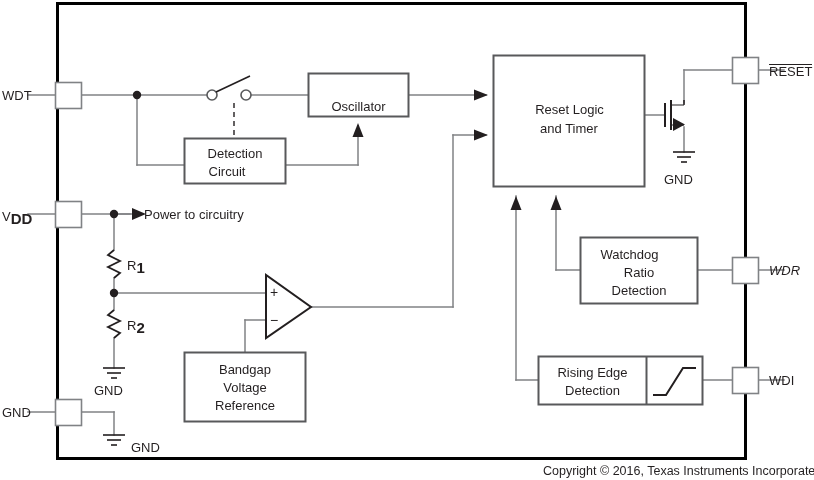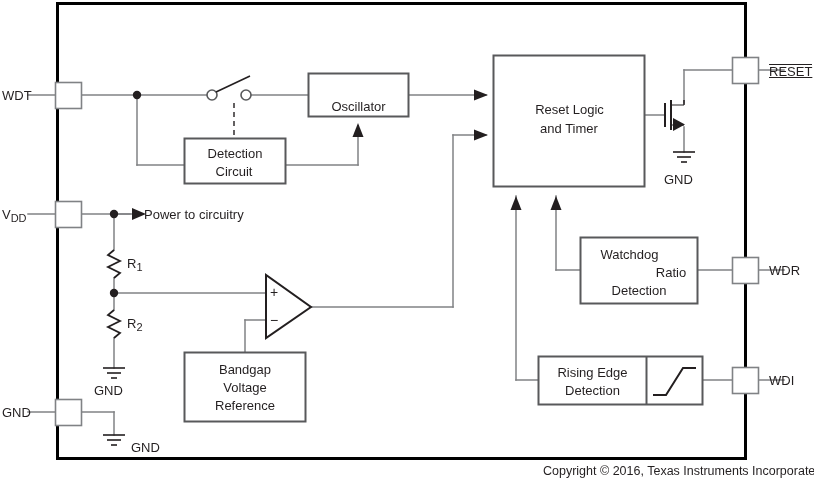--- a/index.html
+++ b/index.html
@@ -2,22 +2,22 @@
 <html><head>
 <meta charset="utf-8">
 <style>
   html,body{margin:0;padding:0;background:#ffffff;}
   body{width:814px;height:480px;position:relative;
        font-family:"Liberation Sans","DejaVu Sans",sans-serif;
        color:#231f20;overflow:hidden;}
   #stage{position:absolute;left:0;top:0;width:814px;height:480px;}
   svg{position:absolute;left:0;top:0;}
   .lbl{position:absolute;font-size:13px;line-height:1;color:#231f20;white-space:nowrap;}
-  .lbl sub{font-size:11px;vertical-align:baseline;position:relative;top:3px;}
-  .ovl{border-top:1.3px solid #231f20;padding-top:0px;display:inline-block;line-height:1.05;text-decoration:underline;}
+  .lbl sub{font-size:15px;vertical-align:baseline;position:relative;top:3px;font-weight:bold;}
+  .ovl{border-top:1.3px solid #231f20;padding-top:0px;display:inline-block;line-height:1.05;}
   .copy{position:absolute;font-size:12.5px;color:#231f20;white-space:nowrap;}
 </style>
 </head>
 <body>
 
 <div id="stage">
 
 <svg width="814" height="480">
   <defs>
     <marker id="ah" markerWidth="9" markerHeight="9" refX="8" refY="4.5" orient="auto" markerUnits="userSpaceOnUse">
@@ -156,33 +156,33 @@
 
 <div class="lbl" style="left:2px;top:208px;">
   <span>V</span><sub>DD</sub>
 </div>
 
 <div class="lbl" style="left:2px;top:406px;">GND</div>
 
 <div class="lbl" style="left:769px;top:64px;">
   <span class="ovl">RESET</span>
 </div>
-<div class="lbl" style="left:769px;top:264px;">WDR</div>
+<div class="lbl" style="left:769px;top:264px;font-style:italic;">WDR</div>
 <div class="lbl" style="left:769px;top:374px;">WDI</div>
 
 <div class="lbl" style="left:308px;top:100px;width:101px;text-align:center;">Oscillator</div>
 
 <div class="lbl" style="left:184px;top:147px;width:102px;text-align:center;">Detection</div>
-<div class="lbl" style="left:184px;top:165px;width:86px;text-align:center;padding-left:7px;">Circuit</div>
+<div class="lbl" style="left:184px;top:165px;width:86px;text-align:center;">Circuit</div>
 
 <div class="lbl" style="left:493px;top:103px;width:153px;text-align:center;">Reset Logic</div>
 <div class="lbl" style="left:493px;top:122px;width:152px;text-align:center;">and Timer</div>
 
 <div class="lbl" style="left:580px;top:248px;width:99px;text-align:center;">Watchdog</div>
-<div class="lbl" style="left:580px;top:266px;width:118px;text-align:center;padding-left:32px;">Ratio</div>
+<div class="lbl" style="left:580px;top:266px;width:118px;text-align:center;">Ratio</div>
 <div class="lbl" style="left:580px;top:284px;width:118px;text-align:center;">Detection</div>
 
 <div class="lbl" style="left:539px;top:366px;width:107px;text-align:center;">Rising Edge</div>
 <div class="lbl" style="left:539px;top:384px;width:107px;text-align:center;">Detection</div>
 
 <div class="lbl" style="left:184px;top:381px;width:122px;text-align:center;">Voltage</div>
 <div class="lbl" style="left:184px;top:363px;width:122px;text-align:center;">Bandgap</div>
 <div class="lbl" style="left:184px;top:399px;width:122px;text-align:center;">Reference</div>
 
 <div class="lbl" style="left:144px;top:208px;">Power to circuitry</div>

